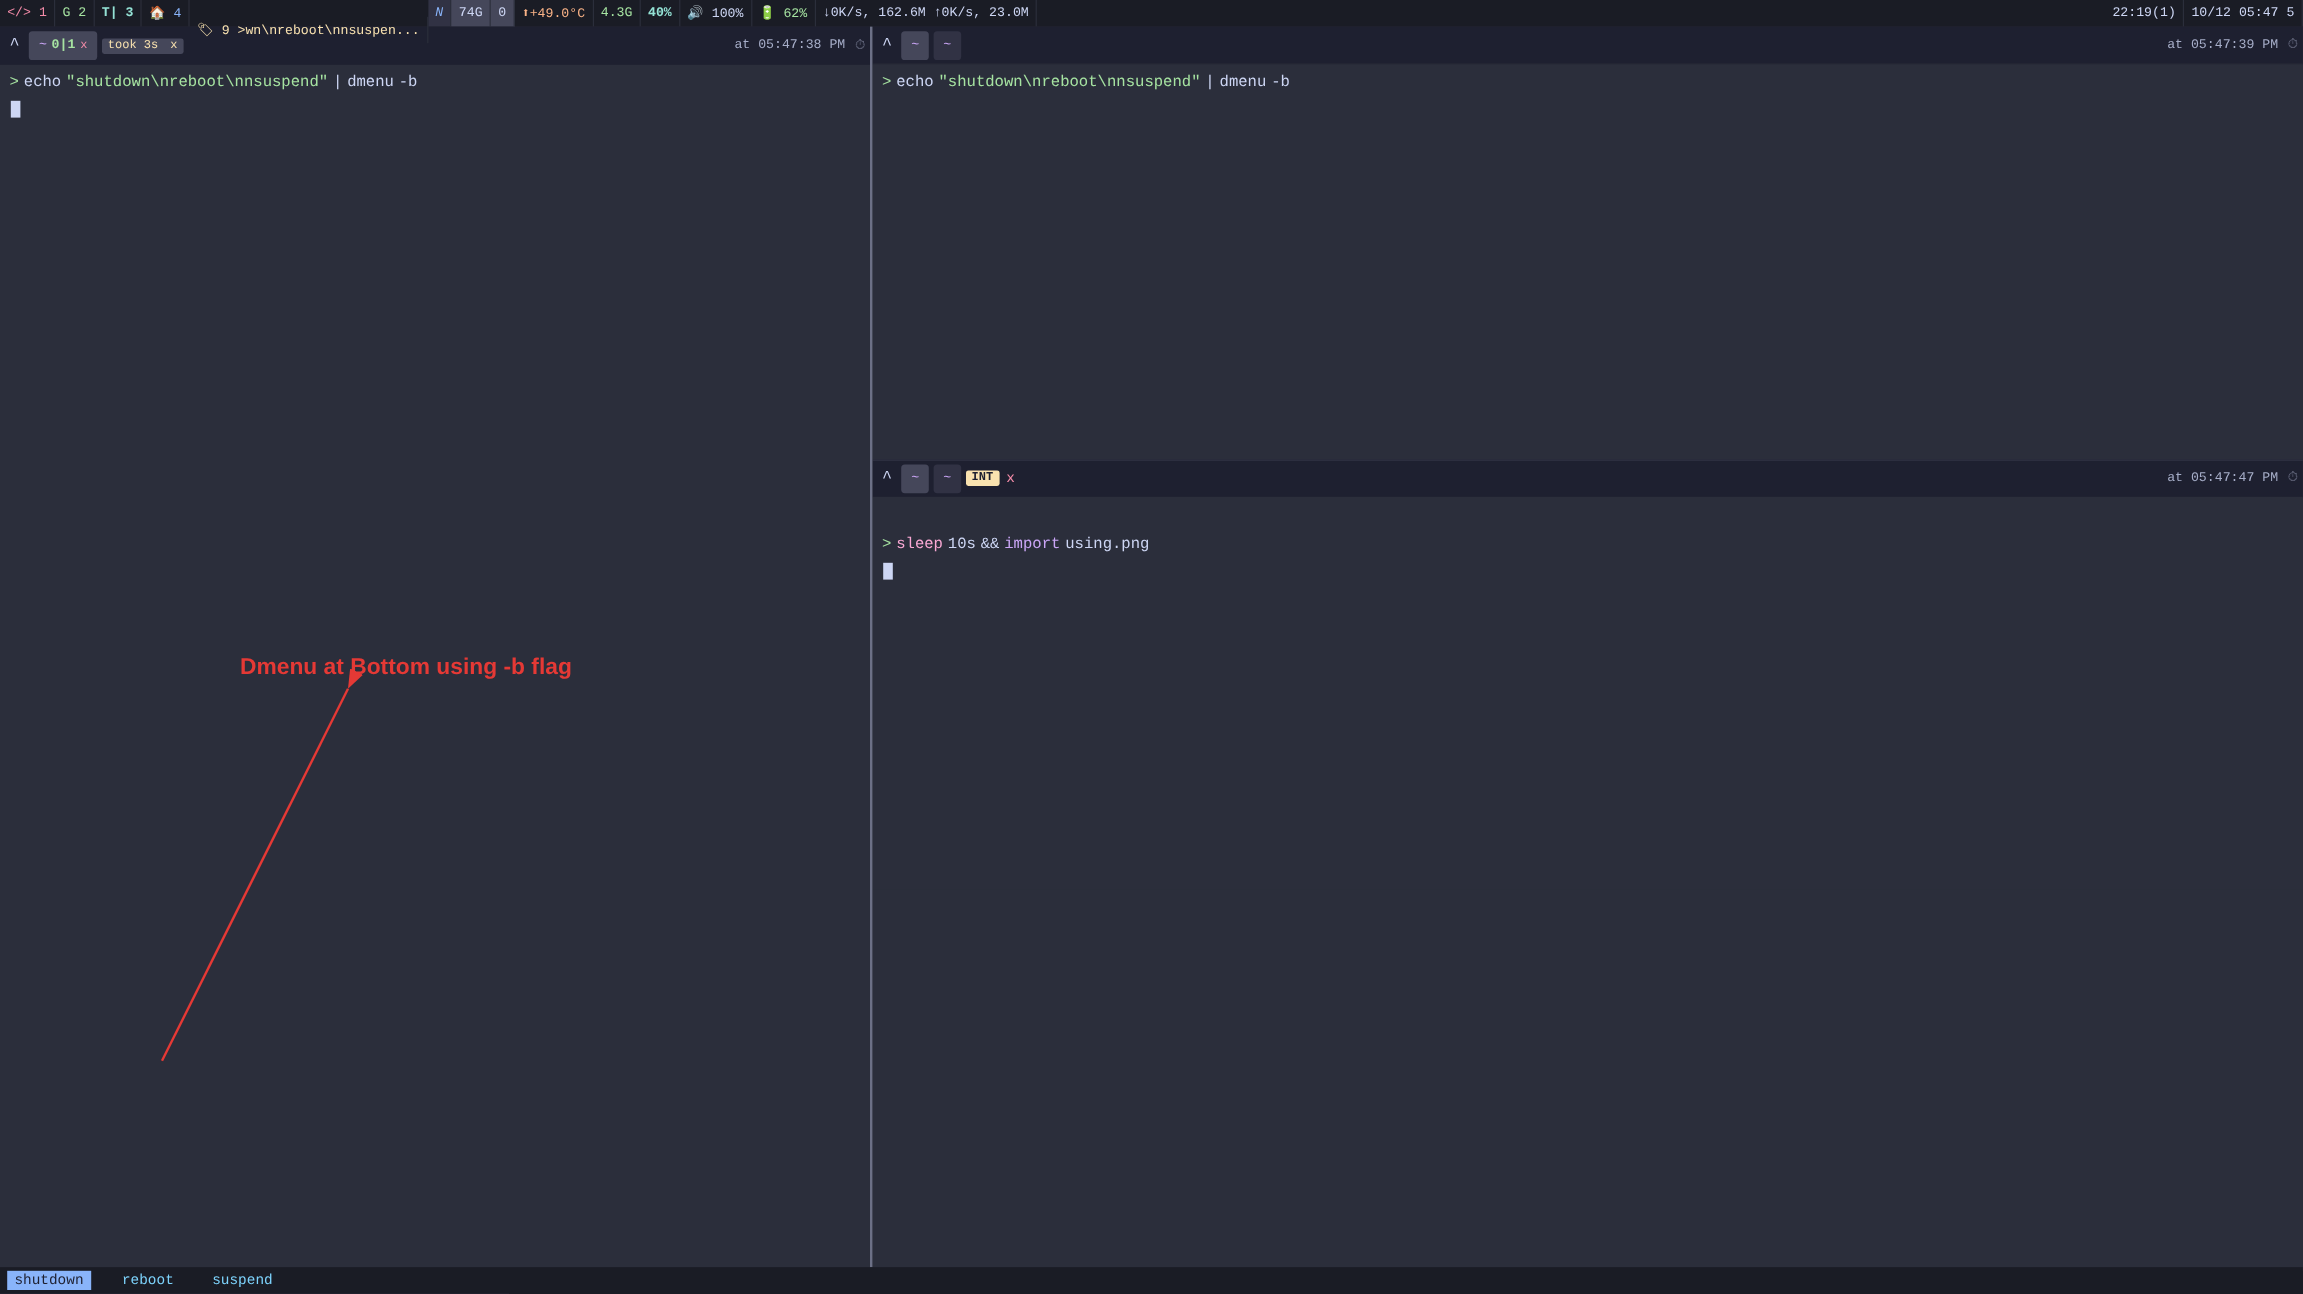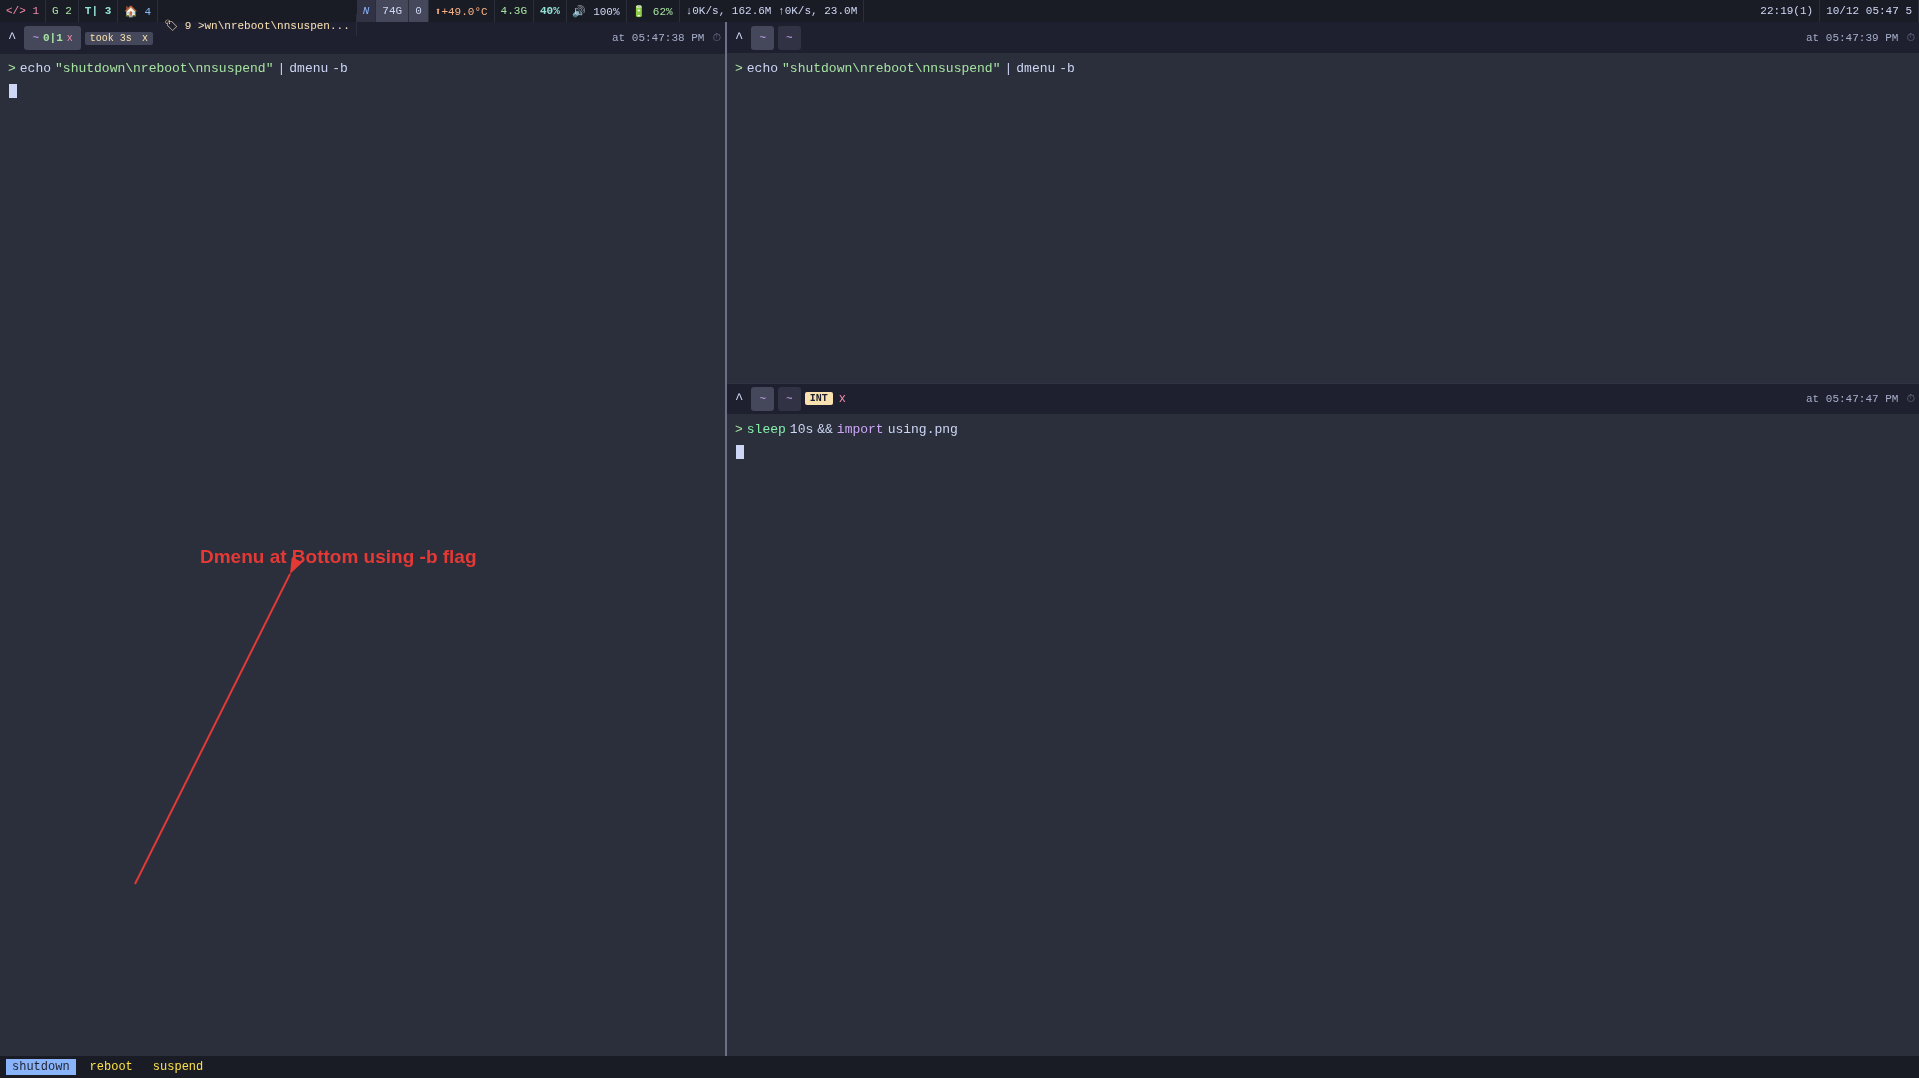--- a/index.html
+++ b/index.html
@@ -157,21 +157,21 @@
     }
     .prompt-arrow {
       color: #a6e3a1;
       font-size: 13px;
     }
     .cmd-white { color: #cdd6f4; }
     .cmd-string { color: #a6e3a1; }
     .cmd-pipe { color: #cdd6f4; }
     .cmd-cmd { color: #cdd6f4; }
     .cmd-flag { color: #cdd6f4; }
-    .cmd-sleep { color: #86efac; }
+    .cmd-sleep { color: #f9a8d4; margin-top: 24px; }
     .cmd-import { color: #cba6f7; }
     .cursor-block {
       display: inline-block;
       width: 8px;
       height: 14px;
       background: #cdd6f4;
       vertical-align: bottom;
       margin-left: 1px;
     }
 
@@ -190,31 +190,31 @@
     }
 
     
     .bottom-bar {
       width: 100%;
       height: 22px;
       background: #1a1c25;
       display: flex;
       align-items: center;
       padding: 0 6px;
-      gap: 8px;
+      gap: 20px;
       position: absolute;
       bottom: 0;
       left: 0;
       z-index: 100;
     }
     .dmenu-item {
       font-size: 12px;
       padding: 1px 6px;
       cursor: pointer;
-      color: #fde047;
+      color: #7dd3fc;
       font-family: 'Courier New', monospace;
     }
     .dmenu-item.selected {
       background: #89b4fa;
       color: #1e2030;
     }
     .right-tab-row {
       height: 32px;
       background: #1e2030;
       display: flex;

